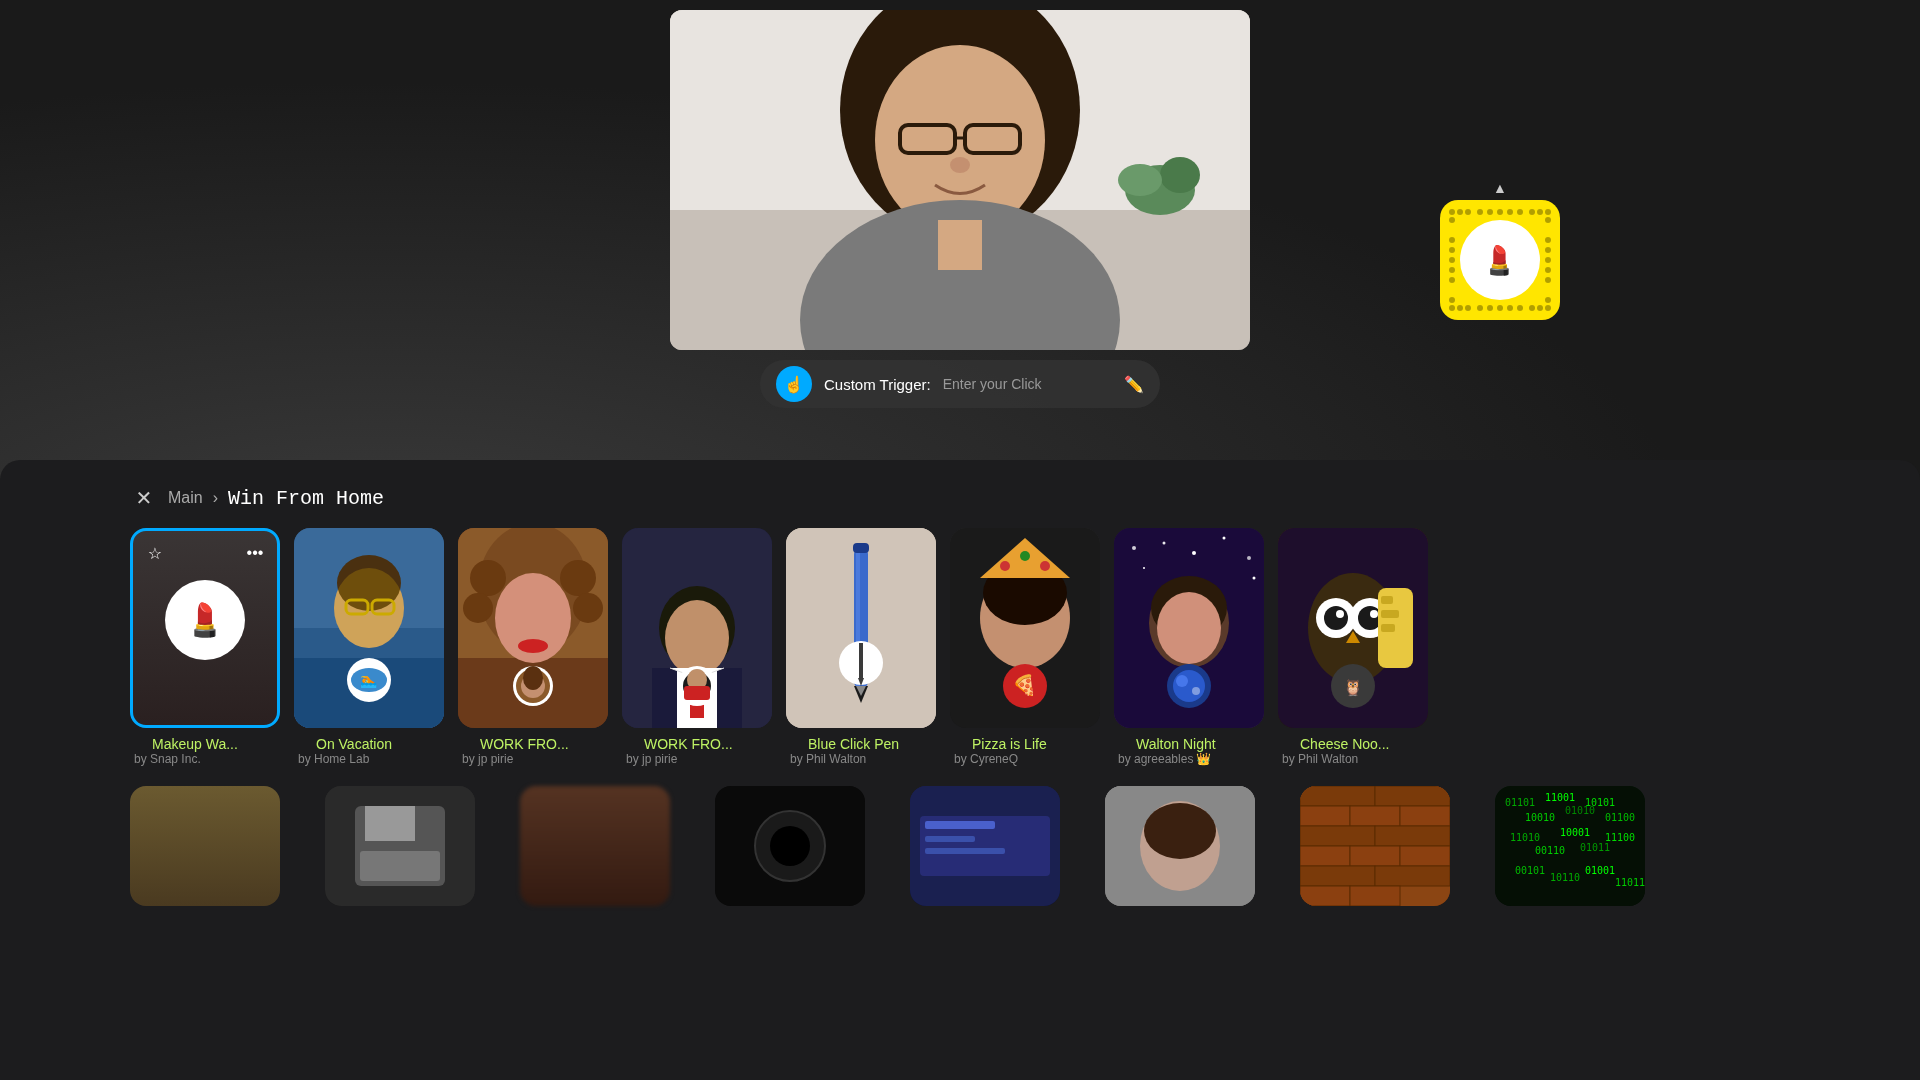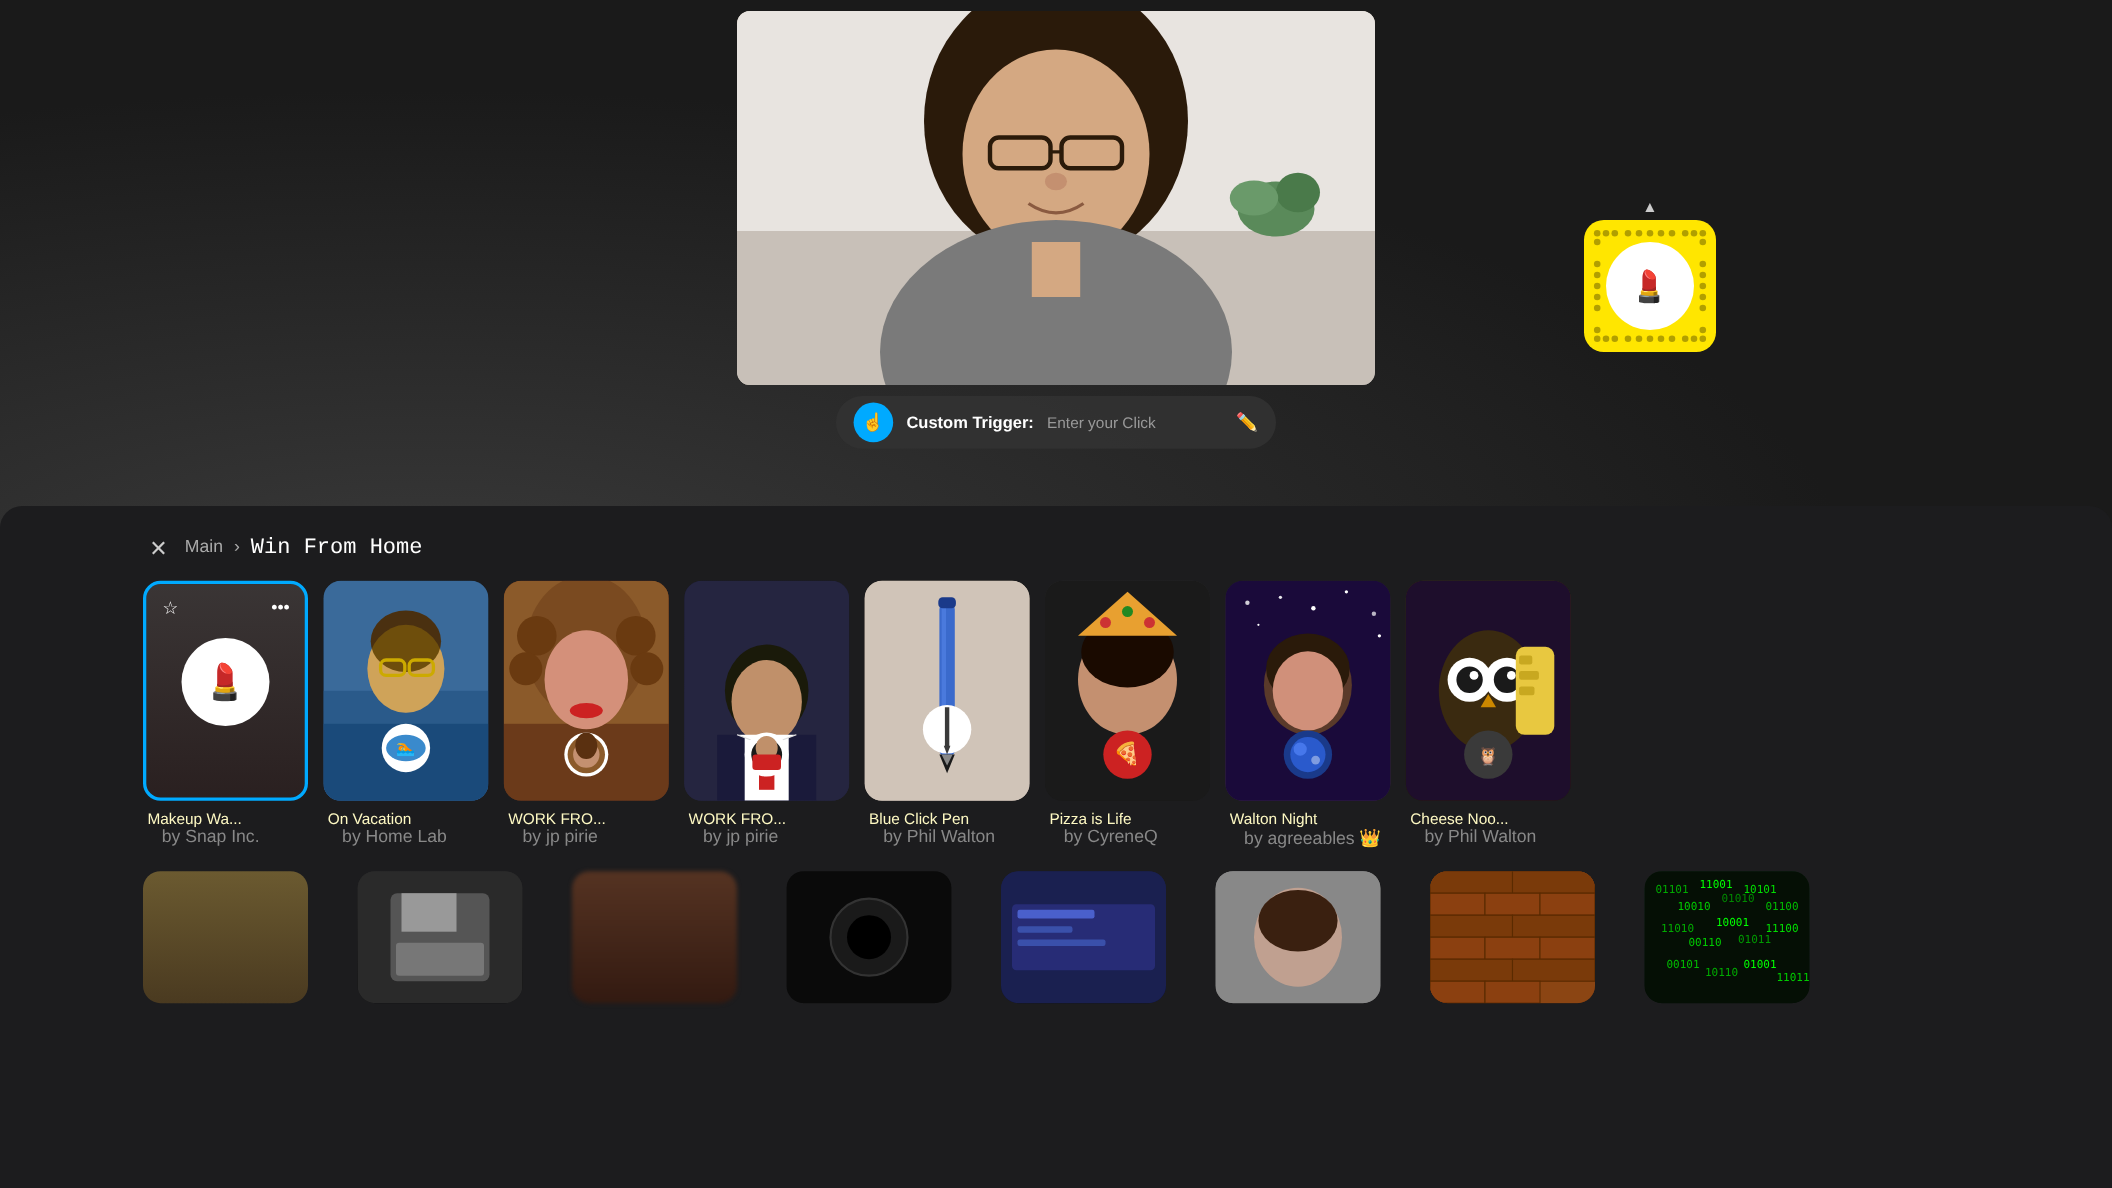--- a/index.html
+++ b/index.html
@@ -108,21 +108,21 @@
       border-radius: 50%;
       display: flex;
       align-items: center;
       justify-content: center;
       font-size: 16px;
       flex-shrink: 0;
     }
 
     .trigger-label {
       color: #fff;
-      font-weight: 700;
+      font-weight: 400;
       font-size: 15px;
       flex-shrink: 0;
     }
 
     .trigger-input {
       color: #999;
       font-size: 14px;
       flex: 1;
     }
 
@@ -245,35 +245,35 @@
       color: #fff;
       font-size: 16px;
       cursor: pointer;
     }
 
     .lens-info {
       padding: 8px 4px 4px;
     }
 
     .lens-name {
-      color: #fef9c3;
+      color: #bef264;
       font-size: 14px;
       font-weight: 500;
       white-space: nowrap;
       overflow: hidden;
       text-overflow: ellipsis;
+      margin-left: 18px;
     }
 
     .lens-author {
       color: #888;
-      font-size: 16px;
+      font-size: 12px;
       display: flex;
       align-items: center;
       gap: 3px;
-      margin-left: 13px;
     }
 
     
     .lens-grid-row2 {
       display: flex;
       gap: 14px;
       padding: 0 130px;
       margin-top: 16px;
     }
 

